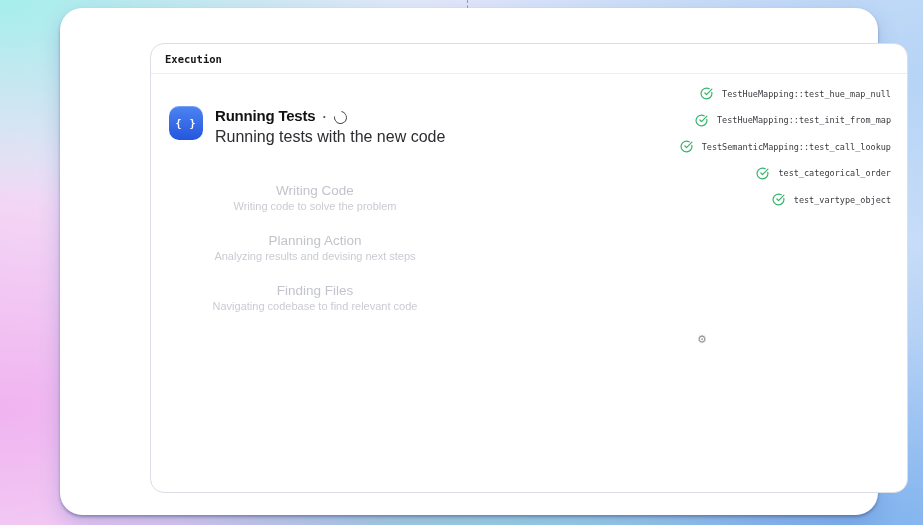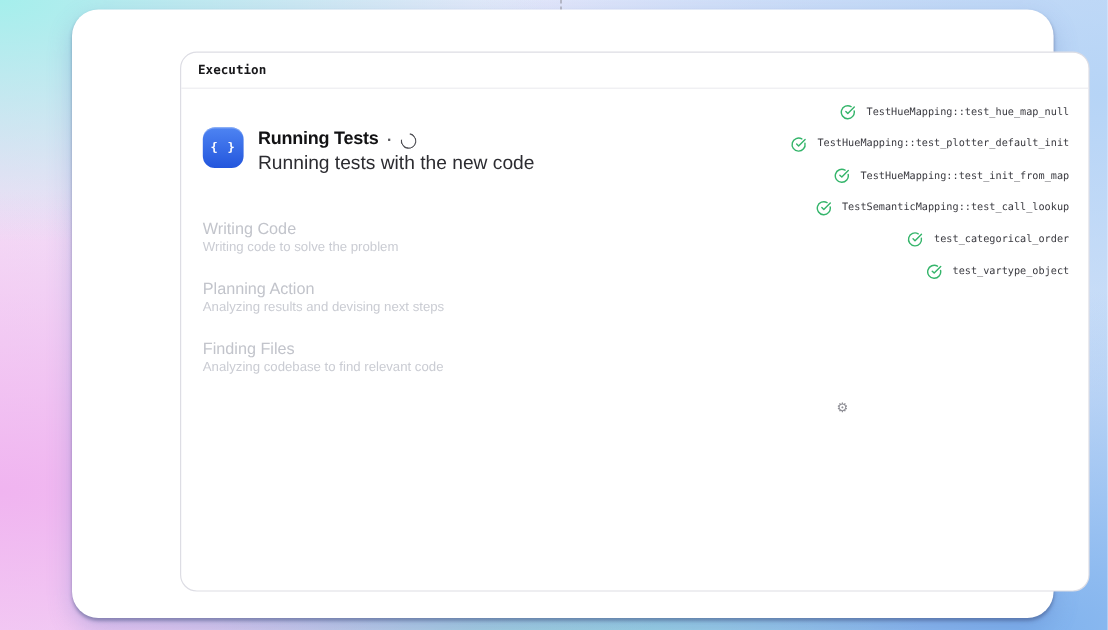--- a/index.html
+++ b/index.html
@@ -50,21 +50,21 @@
   .active-title-row{display:flex;align-items:flex-end;gap:7px;margin-top:1px;}
   .active-title{font-size:15px;font-weight:bold;color:#121214;letter-spacing:-0.2px;}
   .active-sep{font-size:13px;color:#55555a;font-weight:bold;}
   .spinner{
     width:11px;height:11px;border-radius:50%;
     border:1.6px solid #4a4a50;border-top-color:transparent;
     transform:rotate(-35deg);display:inline-block;
   }
   .active-desc{font-size:16px;color:#2c2c31;margin-top:4px;}
   .pending-steps{margin-top:37px;}
-  .pending-step{margin-bottom:19px;}
+  .pending-step{margin-bottom:19px;text-align:center;}
   .pending-title{font-size:13.5px;color:#c2c4cb;font-weight:500;line-height:16px;}
   .pending-desc{font-size:11px;color:#caccd3;line-height:15px;}
   .right-col{position:absolute;left:310px;top:43px;width:430px;}
   .test-row{display:flex;align-items:center;gap:9px;margin-bottom:13px;height:13.5px;justify-content:flex-end;}
   .test-check{width:13px;height:13px;flex:0 0 auto;}
   .test-name{
     font-family:"DejaVu Sans Mono","Liberation Mono",monospace;
     font-size:8.5px;color:#3a3a40;white-space:nowrap;
   }
   .cursor-glyph{
@@ -104,40 +104,33 @@
           <div class="pending-step">
             <div class="pending-title">Writing Code</div>
             <div class="pending-desc">Writing code to solve the problem</div>
           </div>
           <div class="pending-step">
             <div class="pending-title">Planning Action</div>
             <div class="pending-desc">Analyzing results and devising next steps</div>
           </div>
           <div class="pending-step">
             <div class="pending-title">Finding Files</div>
-            <div class="pending-desc">Analyzing codebase to find relevant code</div>
+            <div class="pending-desc">Navigating codebase to find relevant code</div>
           </div>
         </div>
 
       </div>
 
       <div class="right-col">
         <div class="test-row">
           <svg class="test-check" viewBox="0 0 24 24" fill="none" stroke="#35b56b" stroke-width="2.2" stroke-linecap="round" stroke-linejoin="round">
               <path d="M21.8 10A10 10 0 1 1 17 3.34"></path>
               <path d="m9 11 3 3L22 4"></path>
             </svg>
           <span class="test-name">TestHueMapping::test_hue_map_null</span>
-        </div>
-        <div class="test-row">
-          <svg class="test-check" viewBox="0 0 24 24" fill="none" stroke="#35b56b" stroke-width="2.2" stroke-linecap="round" stroke-linejoin="round">
-              <path d="M21.8 10A10 10 0 1 1 17 3.34"></path>
-              <path d="m9 11 3 3L22 4"></path>
-            </svg>
-          <span class="test-name">TestHueMapping::test_plotter_default_init</span>
         </div>
         <div class="test-row">
           <svg class="test-check" viewBox="0 0 24 24" fill="none" stroke="#35b56b" stroke-width="2.2" stroke-linecap="round" stroke-linejoin="round">
               <path d="M21.8 10A10 10 0 1 1 17 3.34"></path>
               <path d="m9 11 3 3L22 4"></path>
             </svg>
           <span class="test-name">TestHueMapping::test_init_from_map</span>
         </div>
         <div class="test-row">
           <svg class="test-check" viewBox="0 0 24 24" fill="none" stroke="#35b56b" stroke-width="2.2" stroke-linecap="round" stroke-linejoin="round">

